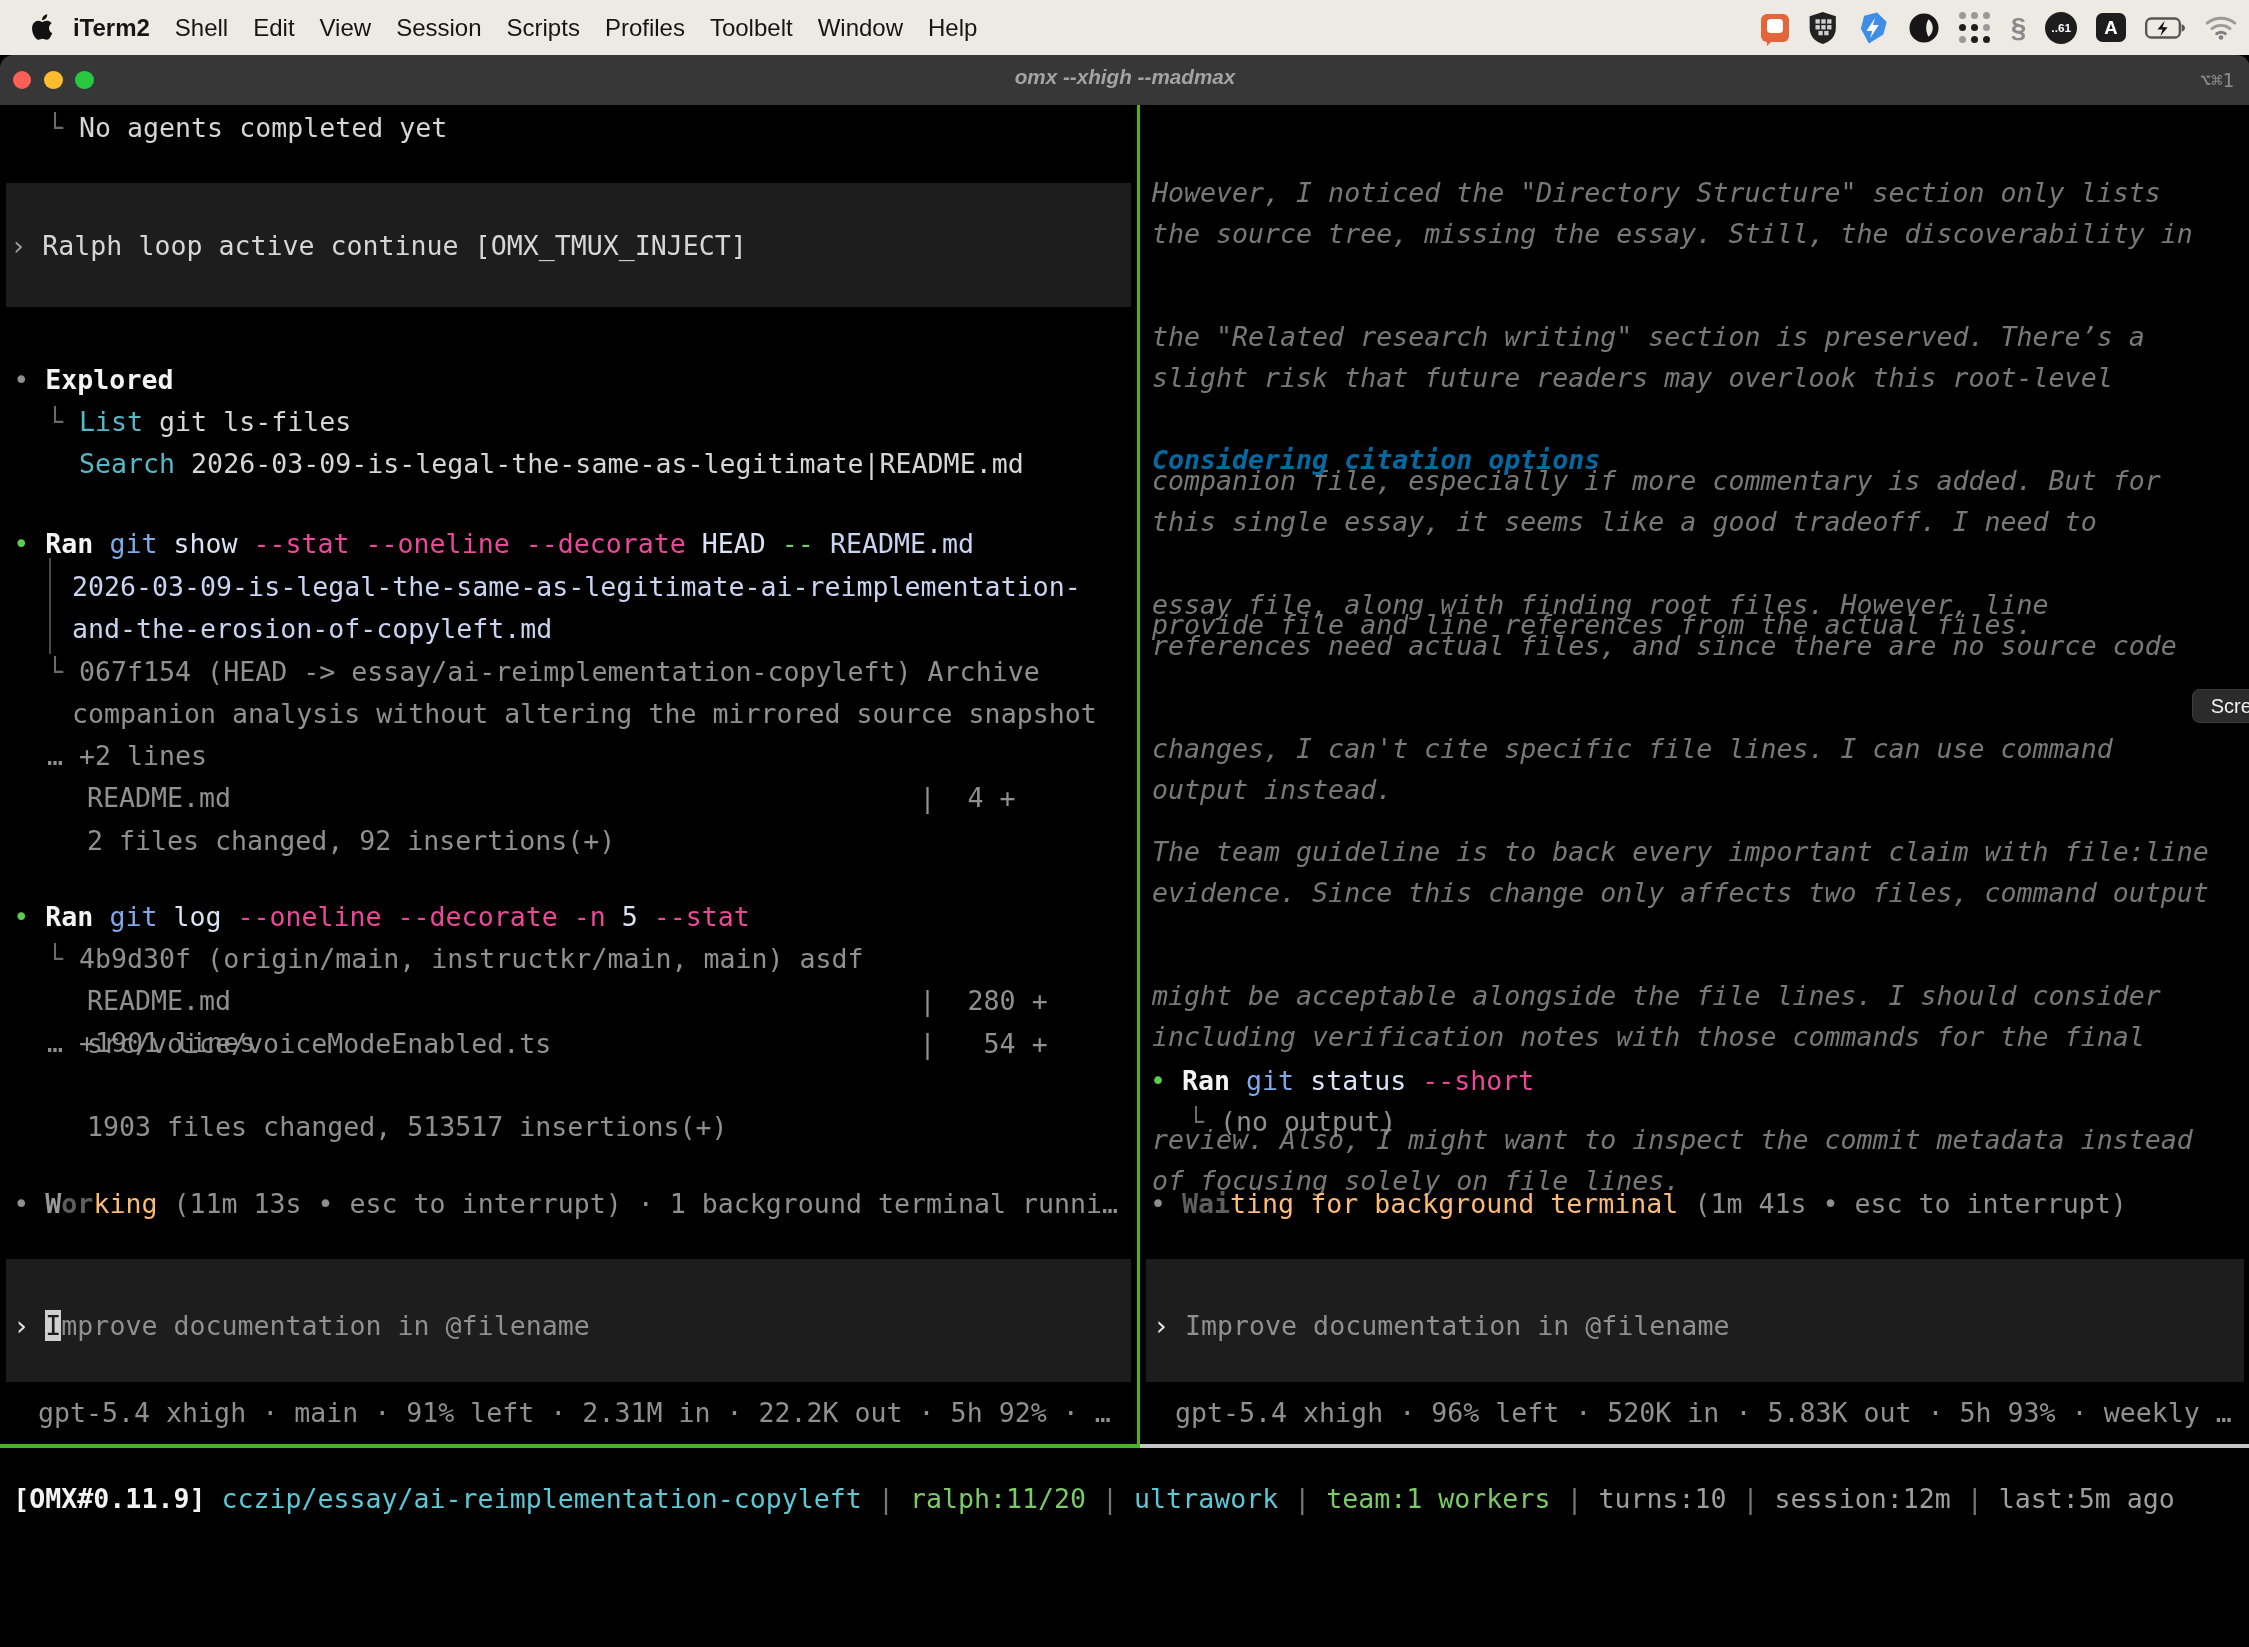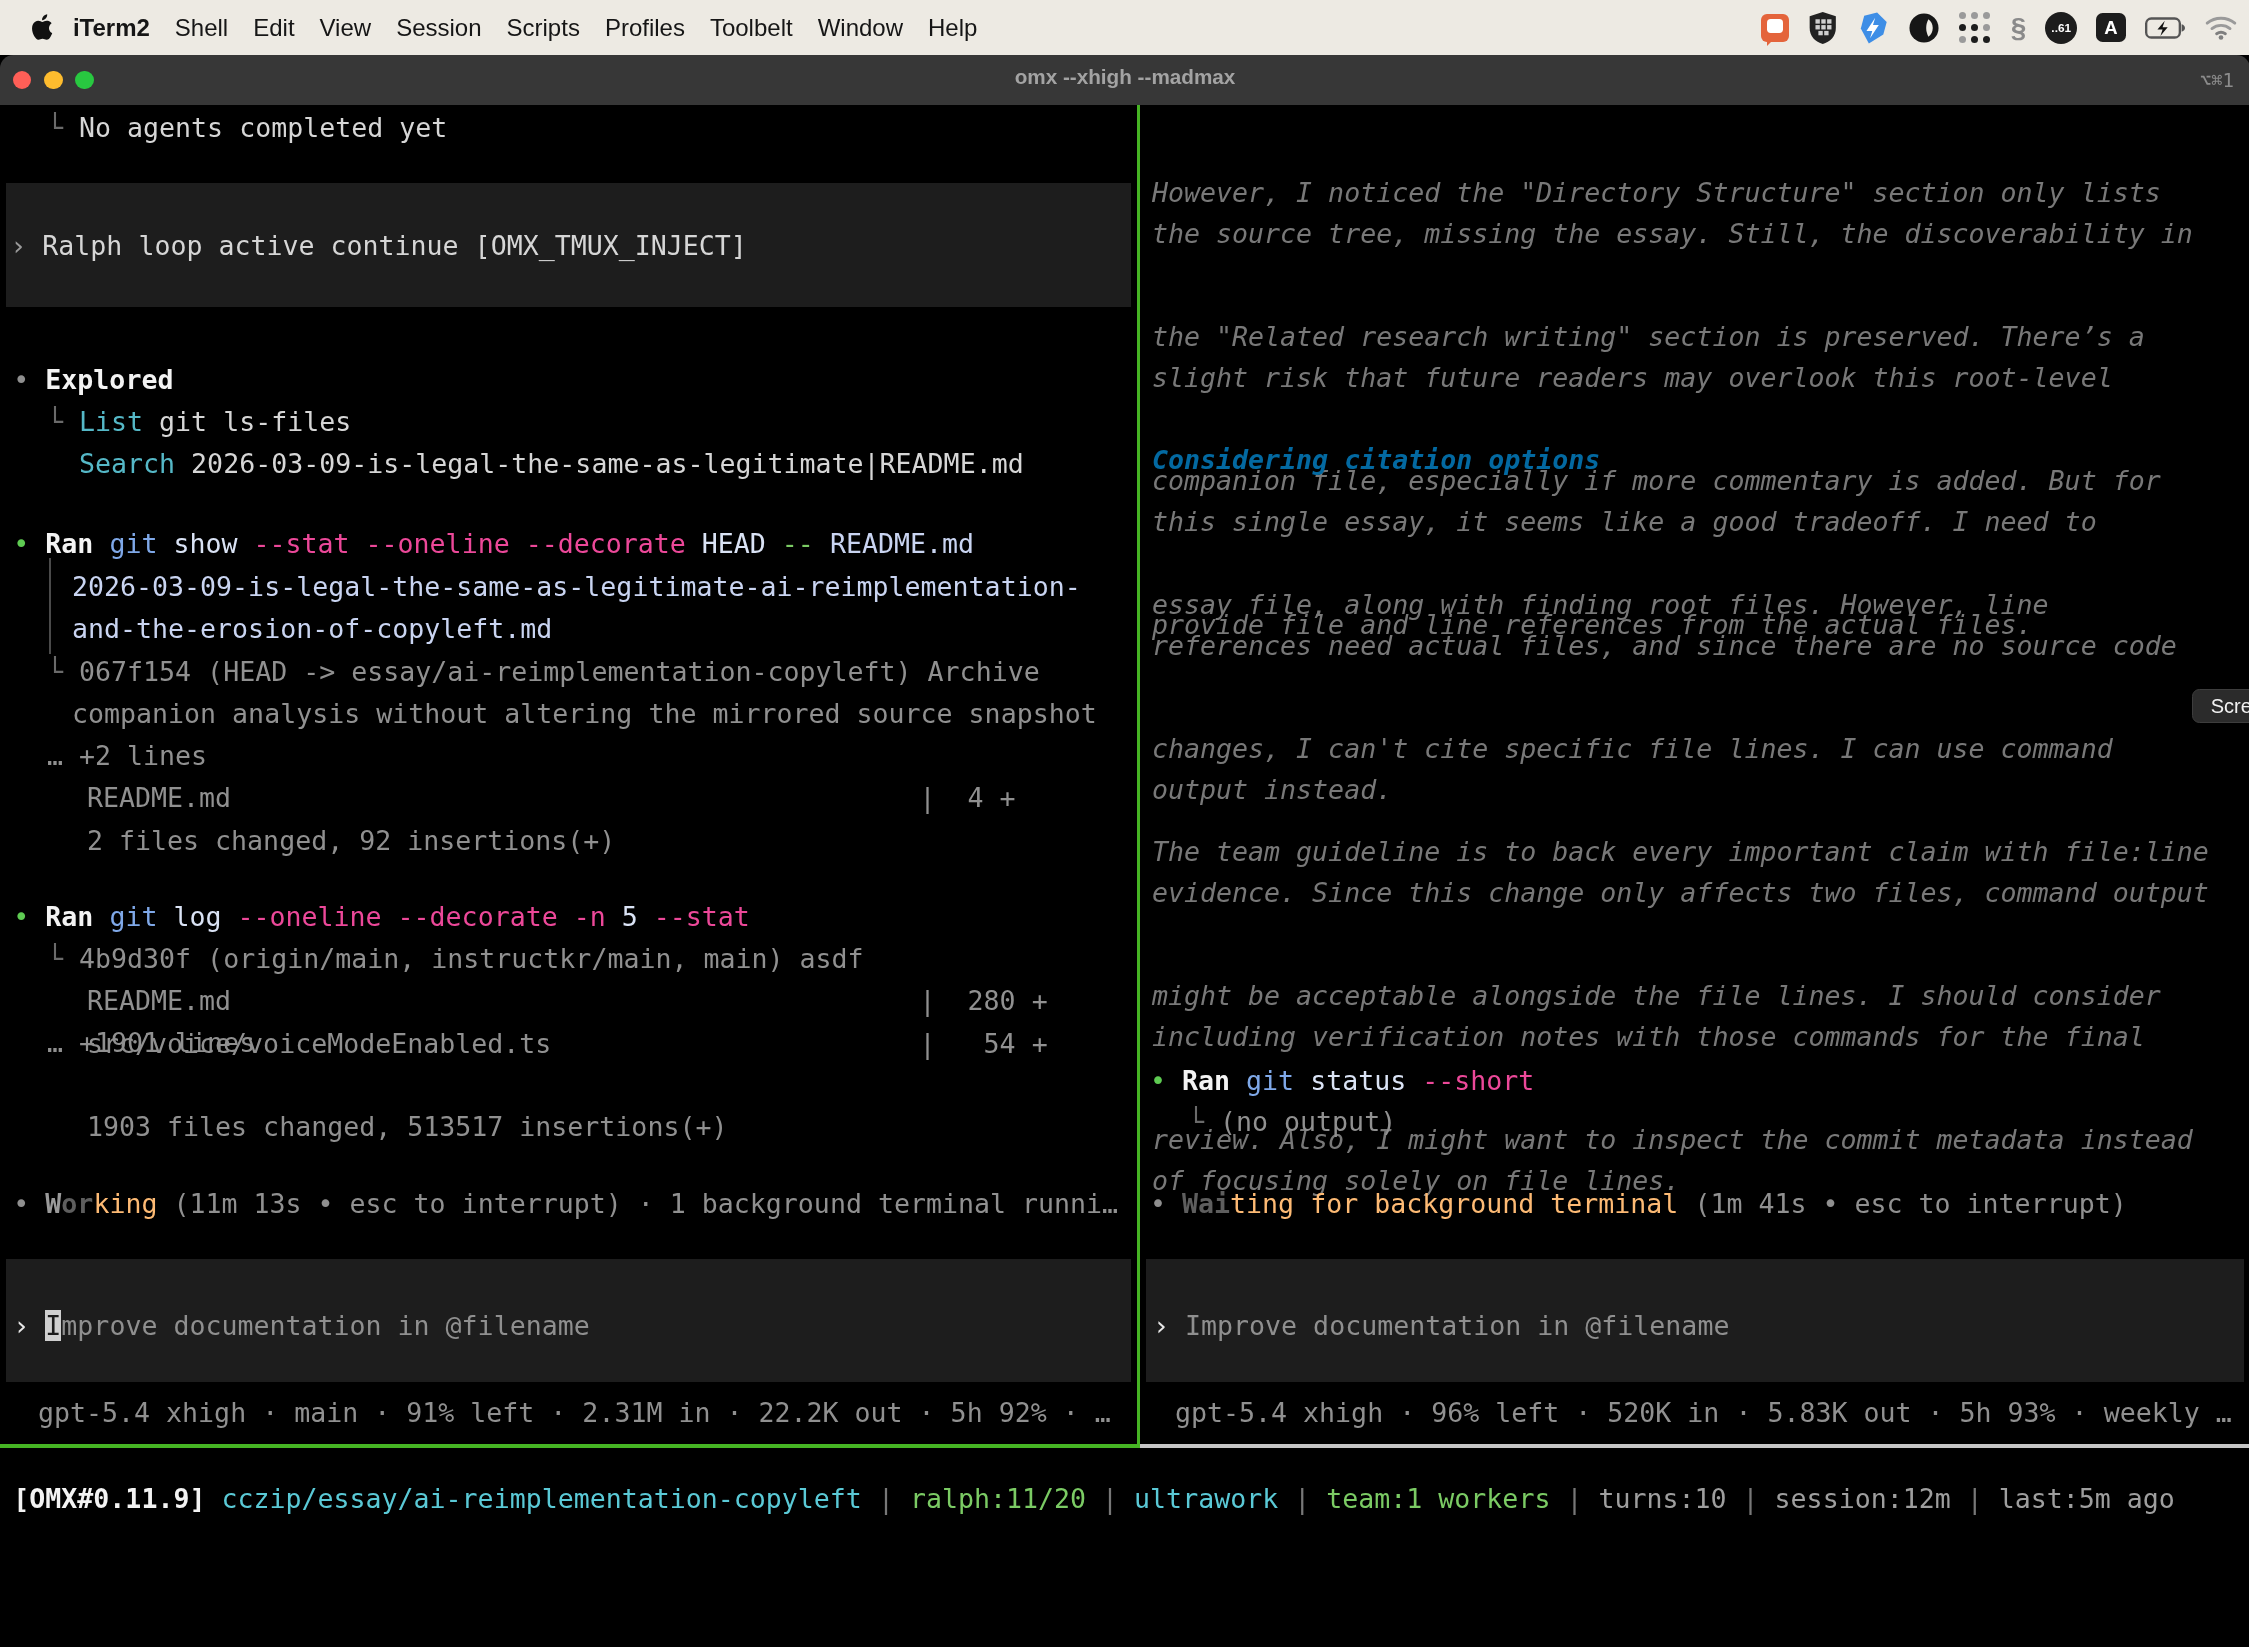--- a/index.html
+++ b/index.html
@@ -22,21 +22,21 @@
   .ic-a{width:29.5px;height:29.5px;border-radius:6.6px;background:#1d1d1d;color:#fff;font-size:18.5px;
         font-weight:700;display:flex;align-items:center;justify-content:center;}
   .ic-squiggle{color:#8a8a8a;font-size:28px;font-weight:700;}
   .dots{display:grid;grid-template-columns:repeat(3,8.9px);grid-template-rows:repeat(3,8.9px);gap:3px;}
   .dots i{width:7.4px;height:7.4px;border-radius:50%;}
   
   .titlebar{position:absolute;top:55px;left:0;width:2250px;height:50px;background:#373737;
             border-radius:13.3px 13.3px 0 0;}
   .light{position:absolute;top:15.5px;width:18.5px;height:18.5px;border-radius:50%;}
   .wtitle{position:absolute;left:0;right:0;top:0;height:44px;display:flex;align-items:center;justify-content:center;
-          color:#a3a3a3;font-family:"Liberation Sans",sans-serif;font-size:20.7px;font-weight:600;}
+          color:#a3a3a3;font-family:"Liberation Sans",sans-serif;font-size:20.7px;font-weight:600;font-style:italic;}
   .wshortcut{position:absolute;right:16px;top:0;height:50px;display:flex;align-items:center;
              color:#8c8c8c;font-size:19px;}
   
   .term{position:absolute;top:105px;left:0;width:2250px;height:1543px;background:#000;}
   .tl{position:absolute;white-space:pre;font-size:26.6px;line-height:41px;height:41px;color:#909090;}
   .panel{position:absolute;background:#1d1d1d;}
   .vline{position:absolute;width:1.5px;background:#4a4a4a;}
   .divider-v{position:absolute;left:1137px;top:0;width:3px;height:1343px;background:#46b424;}
   .border-left{position:absolute;left:0;top:1339px;width:1137px;height:4.4px;background:#46b424;}
   .border-right{position:absolute;left:1140px;top:1339px;width:1110px;height:4.4px;background:#c6c6c6;}

